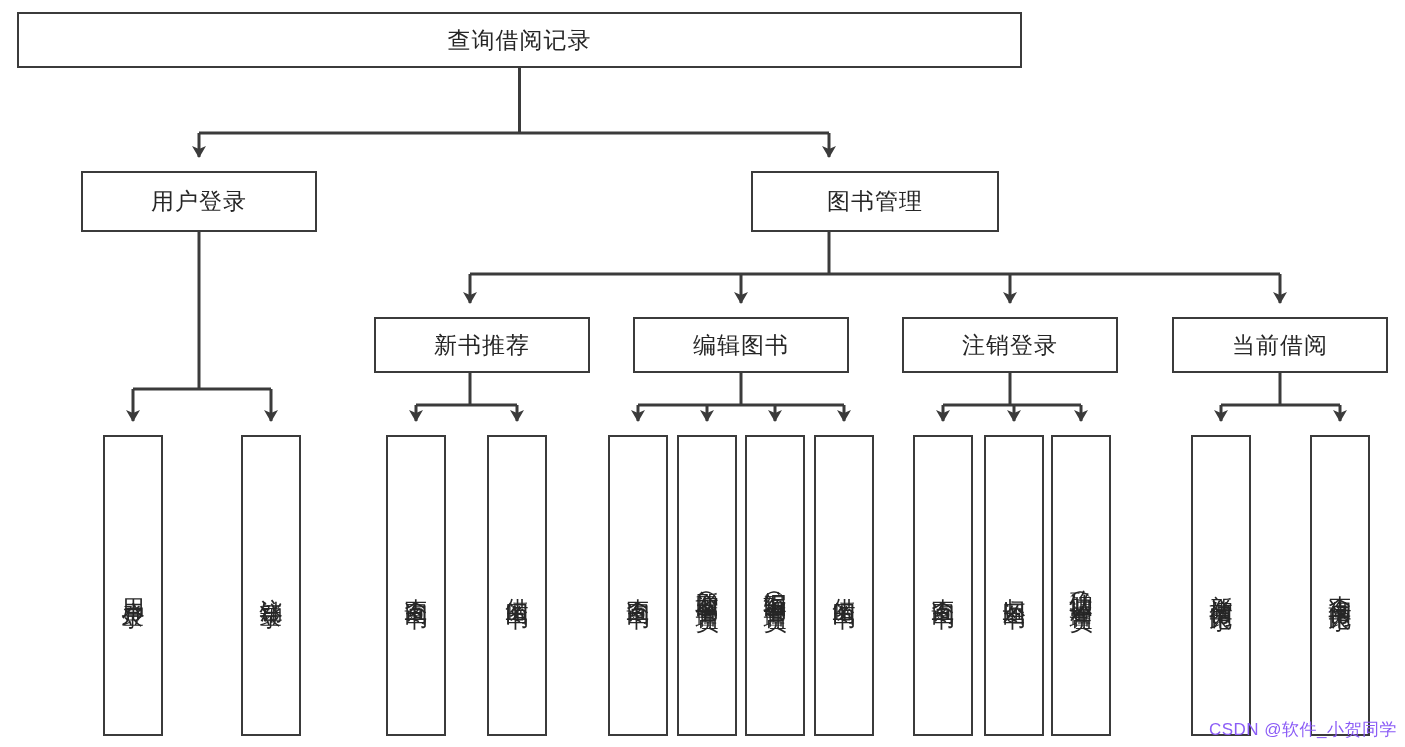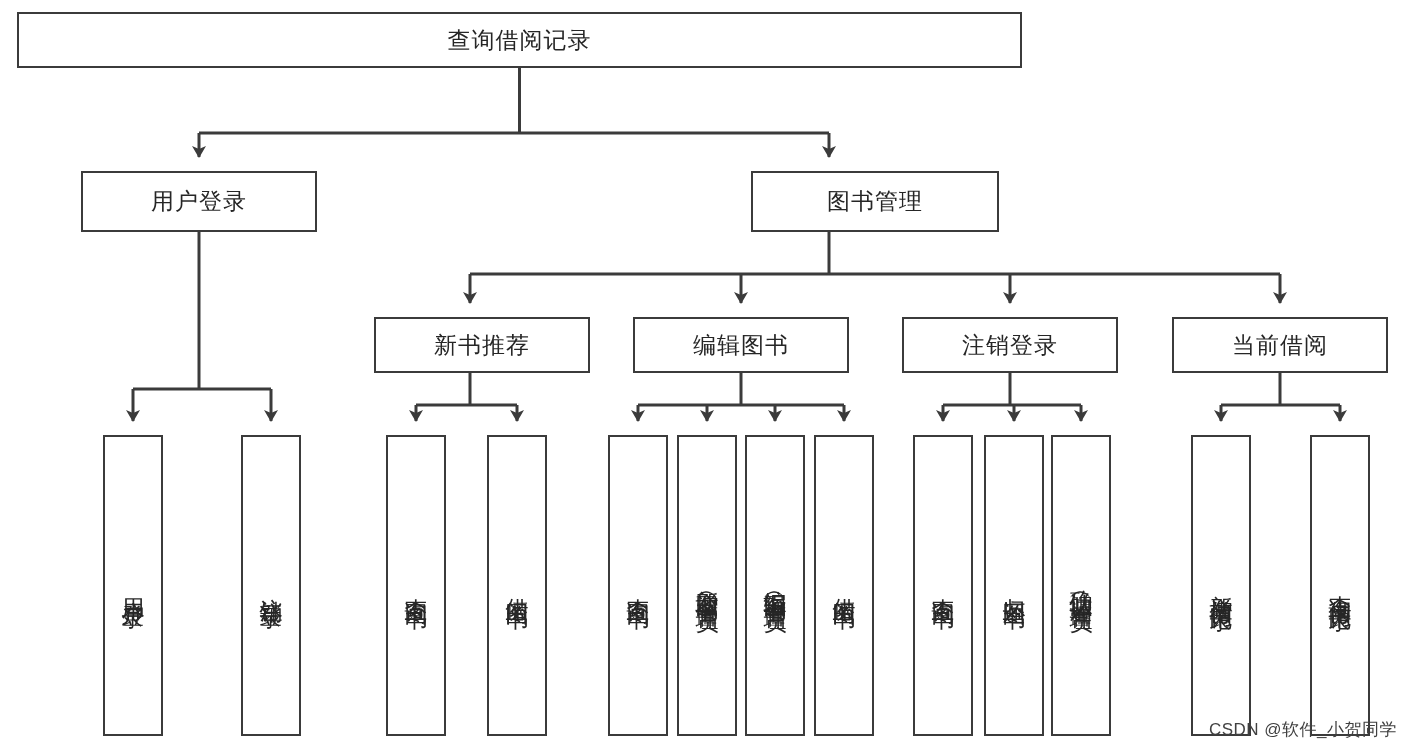--- a/index.html
+++ b/index.html
@@ -53,21 +53,21 @@
     line-height: 1.08;
     letter-spacing: 3px;
     text-align: center;
     white-space: nowrap;
   }
   .watermark {
     position: absolute;
     right: 8px;
     bottom: 6px;
     font-size: 17px;
-    color: #404040;
+    color: #8b5cf6;
     letter-spacing: 0.5px;
     white-space: nowrap;
     user-select: none;
   }
 </style>
 </head>
 <body>
 
 <div id="canvas">
 

